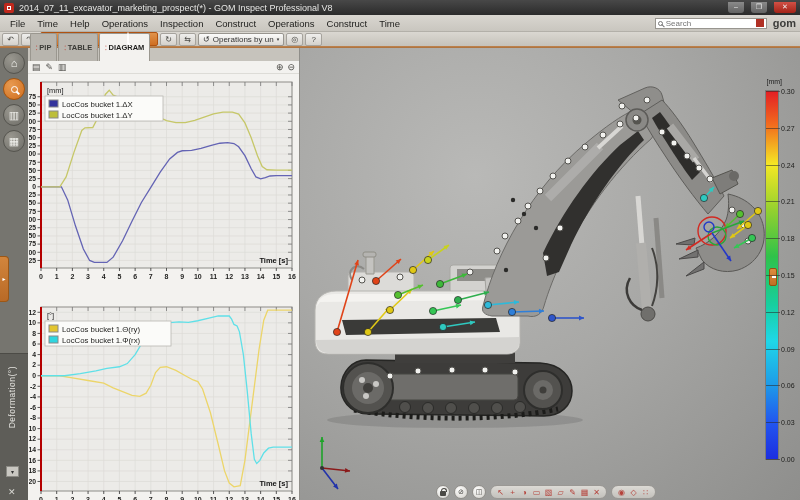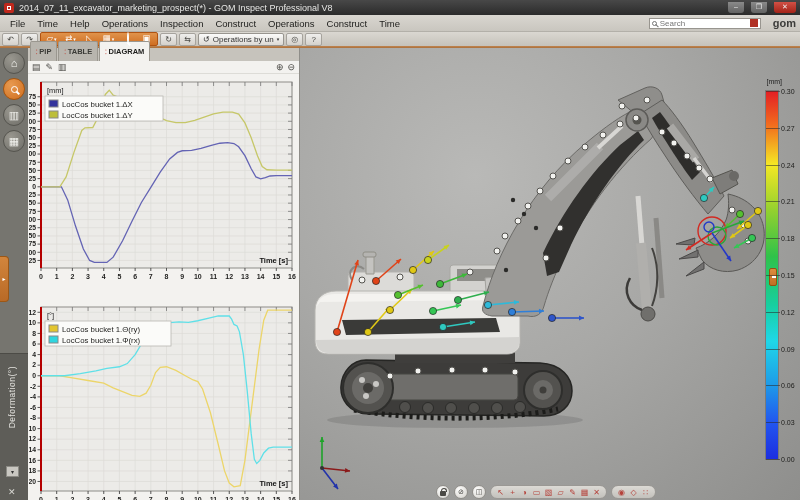--- a/index.html
+++ b/index.html
@@ -8,21 +8,21 @@
 
 .titlebar{height:15px;background:linear-gradient(#484848,#2b2b2b);display:flex;align-items:center;padding:0 4px;gap:5px}
 .appicon{width:10px;height:10px;background:#c0281c;border-radius:2px;flex:none;display:flex;align-items:center;justify-content:center}
 .appicon i{display:block;width:4px;height:4px;border:1px solid #fff}
 .title{color:#e6e6e4;font-size:9px;white-space:nowrap;flex:1}
 .winbtn{width:16px;height:11px;border-radius:0 0 3px 3px;background:linear-gradient(#8a8a8a,#636363);color:#eee;font-size:7px;line-height:10px;text-align:center;margin-left:2px}
 .winbtn.close{background:linear-gradient(#d25045,#a32318);width:22px}
 
 .menubar{height:16px;background:linear-gradient(#d9d6d0,#c9c6bf);display:flex;align-items:center;padding:8px 4px;border-bottom:1px solid #b3b0a9}
 .menu-item{padding:0 6px;font-size:9.5px;color:#1d1d1b;line-height:13px}
-.mb-right{margin-left:auto;display:flex;align-items:center;gap:12px}
+.mb-right{margin-left:auto;display:flex;align-items:center;gap:6px}
 .searchbox{width:112px;height:11px;background:#fff;border:1px solid #98958f;display:flex;align-items:center;padding:0 2px;gap:3px}
 .searchbox input{border:none;outline:none;flex:1;font-size:8px;width:70px;background:transparent;color:#555}
 .mag{width:5px;height:5px;border:1.3px solid #777;border-radius:50%;position:relative;flex:none}
 .mag:after{content:"";position:absolute;width:3.5px;height:1.3px;background:#777;transform:rotate(45deg);right:-3px;bottom:-1.5px}
 .sq-red{width:8px;height:8px;background:#b03024;flex:none}
 .gomlogo{font-weight:bold;font-size:11px;color:#3c3c3a;letter-spacing:0}
 
 .toolbar{height:14px;background:linear-gradient(#dad7d1,#c5c2bb);display:flex;align-items:stretch;padding:0 2px;gap:2px}
 .tbtn{min-width:17px;height:13px;margin-top:0.5px;background:linear-gradient(#efeeec,#d4d1cb);border:1px solid #a6a39d;border-radius:2px;font-size:8px;line-height:11px;text-align:center;color:#4a4a46;padding:0 2px}
 .tb-orange{display:flex;background:linear-gradient(#e0934c,#cf6e22);border:1px solid #b05312;border-radius:2px;padding:0 2px;gap:2px;align-items:center}
@@ -39,21 +39,21 @@
 .magw{width:7px;height:7px;border:1.6px solid #fff;border-radius:50%;position:relative}
 .magw:after{content:"";position:absolute;width:4px;height:1.6px;background:#fff;transform:rotate(45deg);right:-3.5px;bottom:-2px}
 .rail-handle{position:absolute;left:0;top:208px;width:9px;height:46px;background:linear-gradient(#d2853c,#b96a26);border-radius:0 4px 4px 0;border:1px solid #9c5716;border-left:none;color:#fff;font-size:6px;text-align:center;line-height:44px}
 .rail-low{position:absolute;left:0;bottom:0;width:28px;height:150px;background:#5e5d58;border-top:1px solid #4c4b46}
 .vlabel{position:absolute;top:12px;left:7px;writing-mode:vertical-rl;transform:rotate(180deg);font-size:8.5px;color:#e3e2de;letter-spacing:0.5px}
 .layerbtn{position:absolute;bottom:26px;left:6px;width:13px;height:11px;background:#c9c7c1;border:1px solid #8b8a84;font-size:6px;color:#333;text-align:center;line-height:10px}
 .rail-close{position:absolute;bottom:6px;left:8px;color:#d8d7d2;font-size:9px}
 
 .panel{width:272px;background:#f3f2ef;border-right:1px solid #8f8e89;flex:none;display:flex;flex-direction:column}
 .tabbar{height:13px;background:#c6c3bc;display:flex;align-items:flex-end;padding-left:2px;gap:1px}
-.tab{height:20px;display:flex;align-items:center;gap:2px;padding:0 5px;font-size:7.5px;font-weight:bold;color:#3a3a36;background:#b8b5ae;border:1px solid #9a978f;border-bottom:none;border-radius:2px 2px 0 0}
+.tab{height:28px;display:flex;align-items:center;gap:2px;padding:0 5px;font-size:7.5px;font-weight:bold;color:#3a3a36;background:#b8b5ae;border:1px solid #9a978f;border-bottom:none;border-radius:2px 2px 0 0}
 .tab.active{background:#f3f2ef;color:#1d1d1b}
 .tabdot{color:#c0392b;font-size:6px;line-height:6px}
 .ptools{height:14px;display:flex;align-items:center;padding:0 4px;gap:5px;background:#f3f2ef;border-bottom:1px solid #dddcd7}
 .ptool{font-size:9px;color:#4c4b47;line-height:12px}
 .ptools .right{margin-left:auto;display:flex;gap:4px}
 .charts{flex:1;padding:2px 0 0 1px}
 
 .viewport{flex:1;position:relative;background:radial-gradient(ellipse at 35% 28%,#b9b9b7 0%,#a8a8a6 45%,#8e8e8c 100%)}
 .colorbar{position:absolute;right:21px;top:42px;width:14px;height:370px;border:1px solid #7a7a78}
 .cb-unit{position:absolute;right:18px;top:30px;font-size:7px;color:#222}

